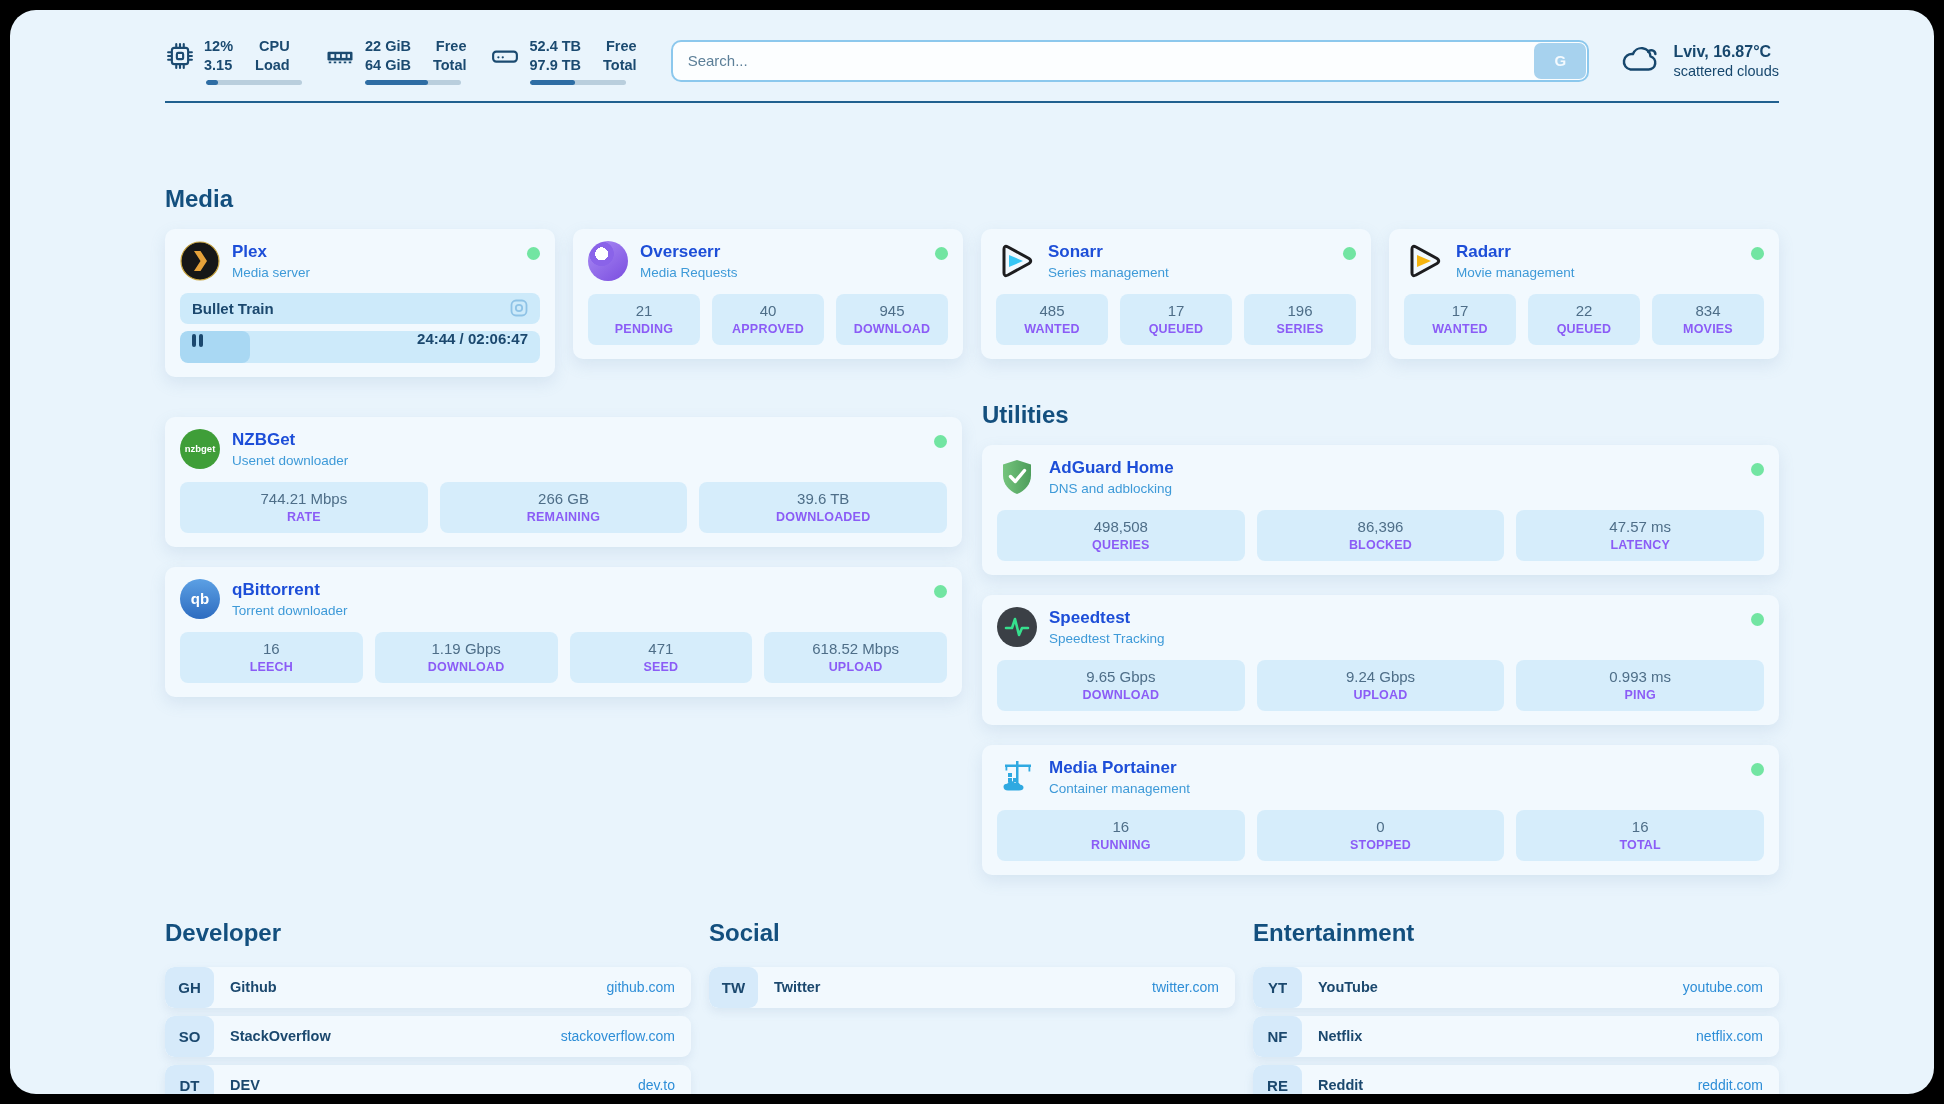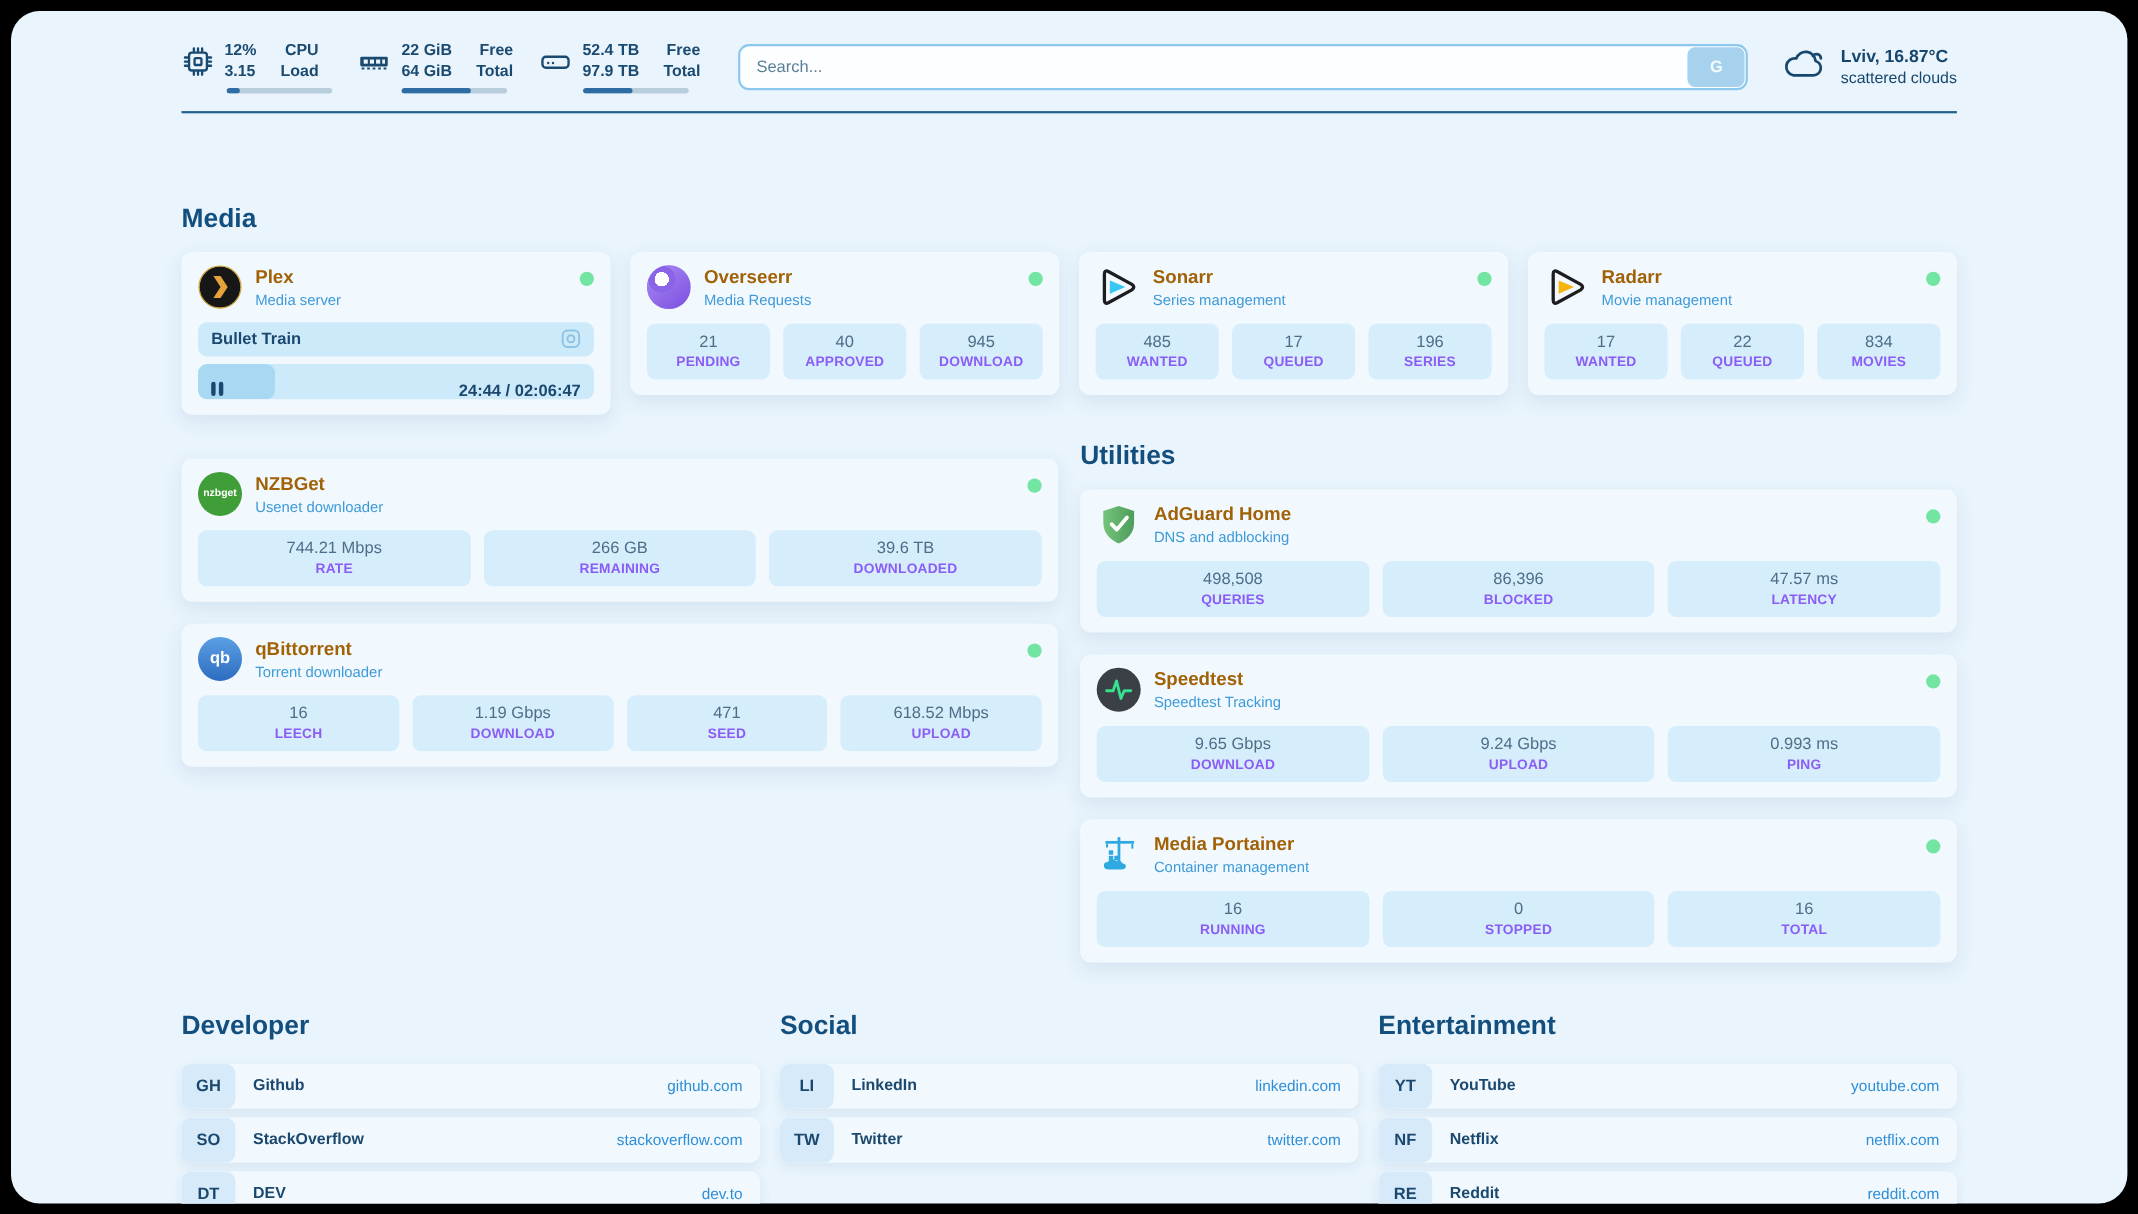--- a/index.html
+++ b/index.html
@@ -49,38 +49,38 @@
   .grid2 { display: grid; grid-template-columns: 1fr 1fr; gap: 20px; margin-top: 24px; align-items: start; }
   .stack { display: flex; flex-direction: column; gap: 20px; margin-top: 16px; }
 
   .card {
     background: #f2f9fe; border-radius: 10px; padding: 12px 15px 14px;
     box-shadow: 0 6px 16px rgba(110,150,185,.16); cursor: pointer;
   }
   .card-head { display: flex; align-items: flex-start; gap: 12px; }
   .appicon { width: 40px; height: 40px; flex: none; display: flex; align-items: center; justify-content: center; }
   .card-titles { flex: 1; padding-top: 1px; }
-  .card-name { font-size: 17px; font-weight: 700; color: #a16207; }
+  .card-name { font-size: 17px; font-weight: 700; color: #1d4ed8; }
   .card-sub { font-size: 13.5px; color: #3e9ad8; margin-top: 3px; }
   .dot { width: 13px; height: 13px; border-radius: 50%; background: #72e5a2; margin-top: 6px; flex: none; }
 
   .stats { display: flex; gap: 12px; margin-top: 13px; }
   .stat { flex: 1; background: #d6edfb; border-radius: 8px; text-align: center; padding: 8px 4px 9px; }
   .stat-val { font-size: 15px; color: #4e6e88; }
   .stat-lab { font-size: 12.5px; font-weight: 700; color: #8b5cf6; margin-top: 3px; letter-spacing: .2px; }
 
   
   .mediabar {
     margin-top: 12px; height: 31px; background: #cdeafa; border-radius: 8px;
     display: flex; align-items: center; padding: 0 12px; color: #1b486e; font-size: 15px; font-weight: 700;
   }
   .mediabar .cam { margin-left: auto; display: flex; }
   .mediaprog {
     margin-top: 7px; height: 31px; background: #cdeafa; border-radius: 8px;
-    position: relative; display: flex; align-items: flex-start; padding: 16px 12px; overflow: hidden;
+    position: relative; display: flex; align-items: flex-end; padding: 16px 12px; overflow: hidden;
   }
   .mediaprog-fill { position: absolute; left: 0; top: 0; bottom: 0; background: #a9d8f3; border-radius: 8px; }
   .pauseicon { position: relative; display: flex; gap: 3.5px; }
   .pauseicon i { width: 3.5px; height: 13px; background: #1b486e; border-radius: 2px; }
   .mediatime { position: relative; margin-left: auto; font-size: 15px; font-weight: 700; color: #1b486e; }
 
   
   .grid3 { display: grid; grid-template-columns: repeat(3, 1fr); gap: 18px; margin-top: 44px; align-items: start; }
   .links { margin-top: 20px; display: flex; flex-direction: column; gap: 8px; }
   .link {
@@ -531,25 +531,20 @@
             <span class="link-name">DEV</span>
             <span class="link-url">dev.to</span>
           </div>
         </div>
       </section>
 
       <section>
         <h2 class="sec-title">Social</h2>
         <div class="links">
           <div class="link">
-            <span class="link-abbr">LI</span>
-            <span class="link-name">LinkedIn</span>
-            <span class="link-url">linkedin.com</span>
-          </div>
-          <div class="link">
             <span class="link-abbr">TW</span>
             <span class="link-name">Twitter</span>
             <span class="link-url">twitter.com</span>
           </div>
         </div>
       </section>
 
       <section>
         <h2 class="sec-title">Entertainment</h2>
         <div class="links">

